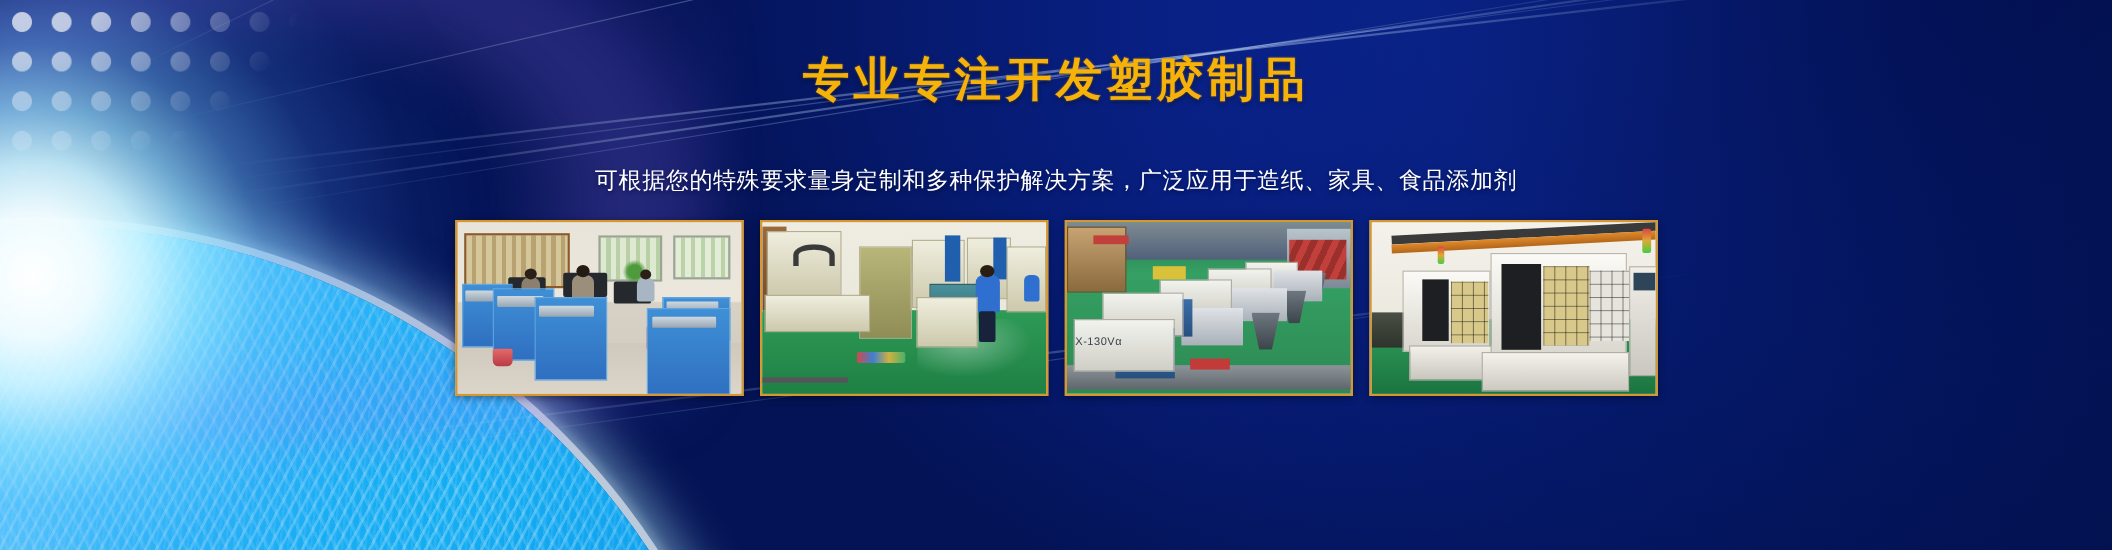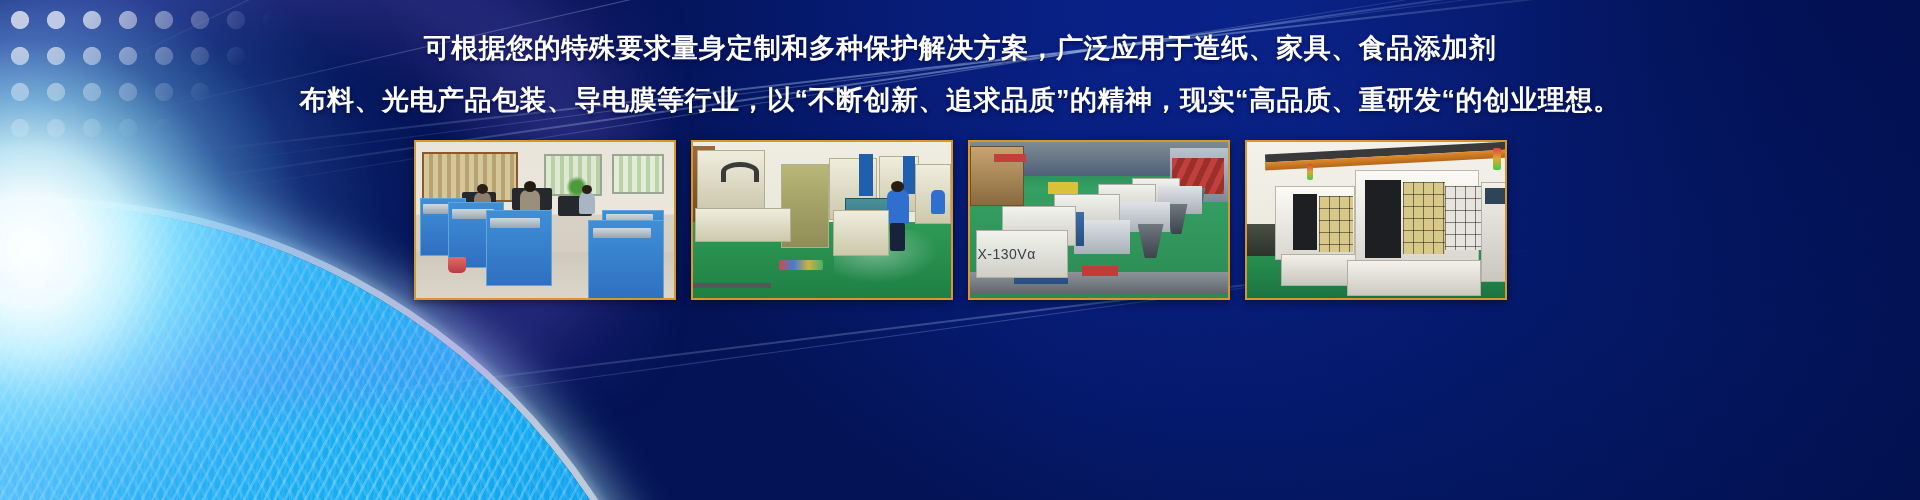--- a/index.html
+++ b/index.html
@@ -134,26 +134,27 @@
     color:#ffffff;
     text-shadow:0 2px 4px rgba(0,10,60,.7);
     white-space:nowrap;
   }
 
   .body-lines{
     margin-top:30px;
     display:flex; flex-direction:column; align-items:center; gap:16px;
   }
   .body-line{
-    font-size:27px;
-    font-weight:bold;
+    font-size:21px;
+    font-weight:normal;
     color:#ffffff;
     letter-spacing:.5px;
     text-shadow:0 2px 4px rgba(0,10,60,.75);
     white-space:nowrap;
+    margin-top:20px;
   }
 
   
   .photos{
     margin-top:22px;
     display:flex;
     gap:15px;
   }
   .photo{
     position:relative;
@@ -264,21 +265,21 @@
   .p3 .t2{ left:150px; top:60px; width:50px; height:30px; }
   .p3 .t3{ left:188px; top:44px; width:44px; height:28px; }
   .p3 .hopper{ position:absolute; background:linear-gradient(to bottom,#6f7880,#3b434b); }
   .p3 .h1{ left:168px; top:82px; width:26px; height:34px; clip-path:polygon(0 0,100% 0,72% 100%,28% 100%); }
   .p3 .h2{ left:196px; top:62px; width:22px; height:30px; clip-path:polygon(0 0,100% 0,72% 100%,28% 100%); }
   .p3 .h3{ left:216px; top:46px; width:20px; height:26px; clip-path:polygon(0 0,100% 0,72% 100%,28% 100%); }
   .p3 .yellow{ position:absolute; left:78px; top:40px; width:30px; height:12px; background:#d9c23a; }
   .p3 .base{ position:absolute; left:0; bottom:4px; width:100%; height:22px;
     background:linear-gradient(to bottom,#8d9499,#5f676d); }
   .p3 .redmat{ position:absolute; left:112px; bottom:22px; width:36px; height:10px; background:#c33b38; }
-  .p3 .label{ position:absolute; left:8px; top:104px; font-size:14px; color:#39414a;
+  .p3 .label{ position:absolute; left:8px; top:104px; font-size:10px; color:#39414a;
     font-family:"Liberation Sans",sans-serif; letter-spacing:.5px; }
 
   
   .p4 .scene{ background:linear-gradient(to bottom,#f3f1ea 0%,#eceadf 56%,#2f9b58 57%,#1f7e45 100%); }
   .p4 .beam{ position:absolute; left:18px; top:14px; width:244px; height:8px;
     background:linear-gradient(to bottom,#e08a2a,#b3661a); transform:rotate(-3deg); }
   .p4 .beamdark{ position:absolute; left:18px; top:6px; width:244px; height:8px;
     background:#3a3a3a; transform:rotate(-3deg); }
   .p4 .mach{ position:absolute; background:linear-gradient(to bottom,#fbfaf6,#d8d6cd); border:1px solid #b9b7ae; }
   .p4 .mA{ left:28px; top:44px; width:80px; height:74px; }
@@ -334,25 +335,25 @@
     <div class="ray" style="left:210px; top:176px; width:1460px; transform:rotate(-8.2deg);"></div>
     <div class="ray thin" style="left:215px; top:190px; width:1430px; transform:rotate(-9.1deg);"></div>
     <div class="ray thin" style="left:150px; top:110px; width:900px;  transform:rotate(-13deg);"></div>
     <div class="ray" style="left:300px; top:400px; width:1250px; transform:rotate(-7deg); opacity:.35;"></div>
     <div class="ray thin" style="left:305px; top:416px; width:1200px; transform:rotate(-7.8deg); opacity:.3;"></div>
     <div class="ray thin" style="left:120px; top:62px;  width:520px;  transform:rotate(-26deg); opacity:.3;"></div>
   </div>
 
   <div class="content">
 
+    <div class="title">专业专注开发塑胶制品</div>
 
 
     <div class="body-lines">
       <div class="body-line">可根据您的特殊要求量身定制和多种保护解决方案，广泛应用于造纸、家具、食品添加剂</div>
-      <div class="body-line">布料、光电产品包装、导电膜等行业，以“不断创新、追求品质”的精神，现实“高品质、重研发“的创业理想。</div>
     </div>
 
     <div class="photos">
 
       <div class="photo p1">
         <div class="scene">
           <div class="floor"></div>
           <div class="win winA"></div>
           <div class="win winB"></div>
           <div class="win winC"></div>

